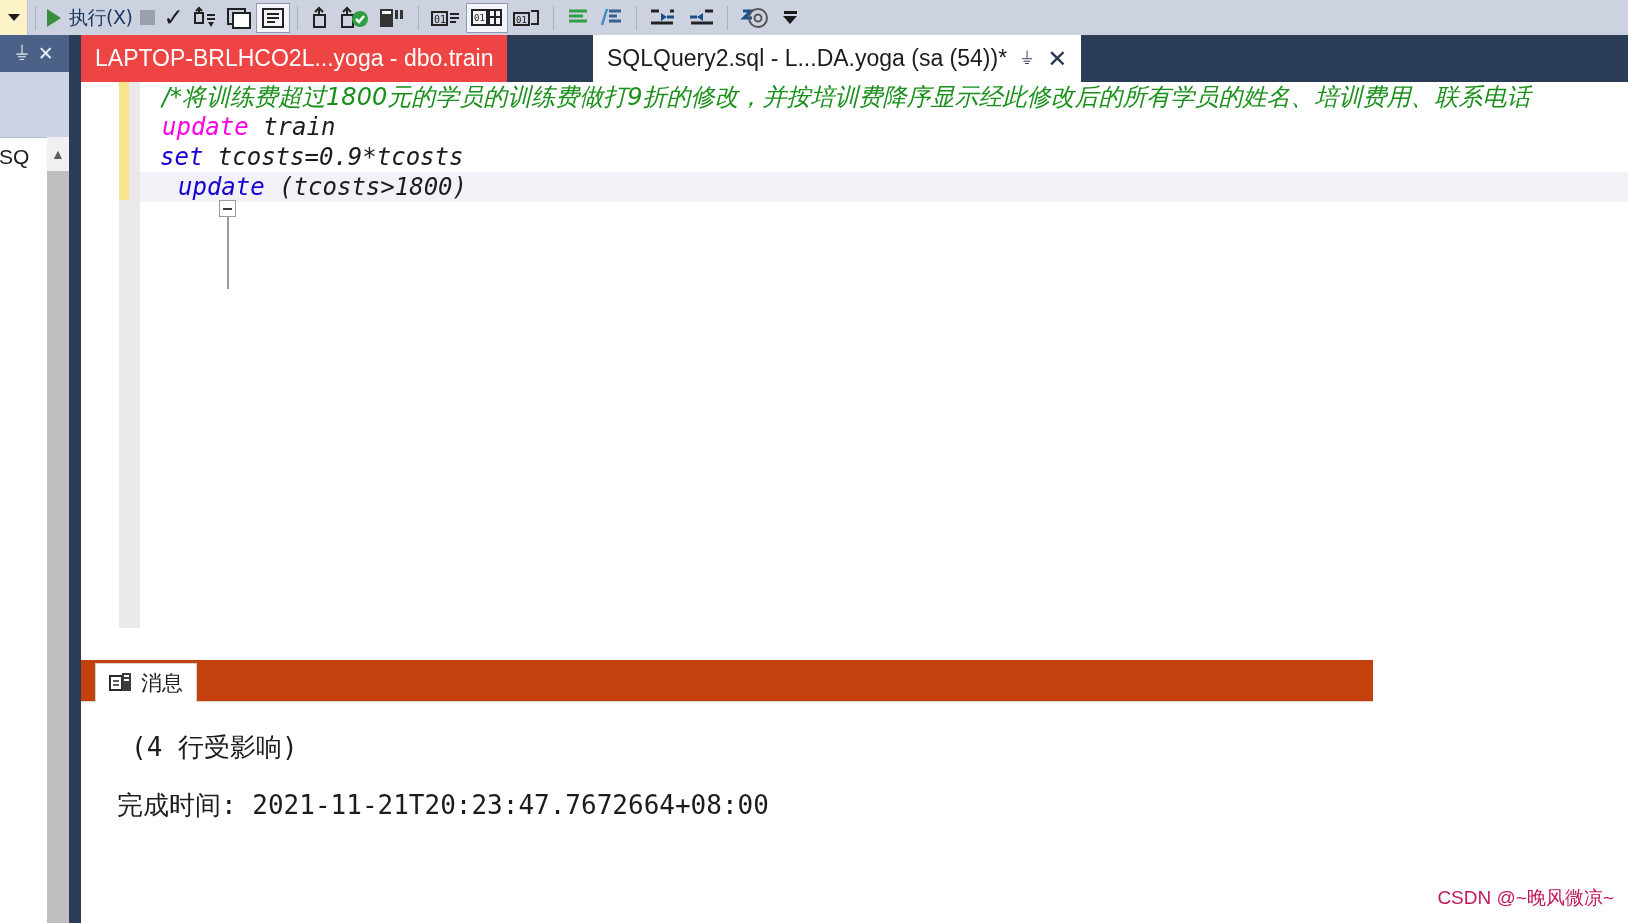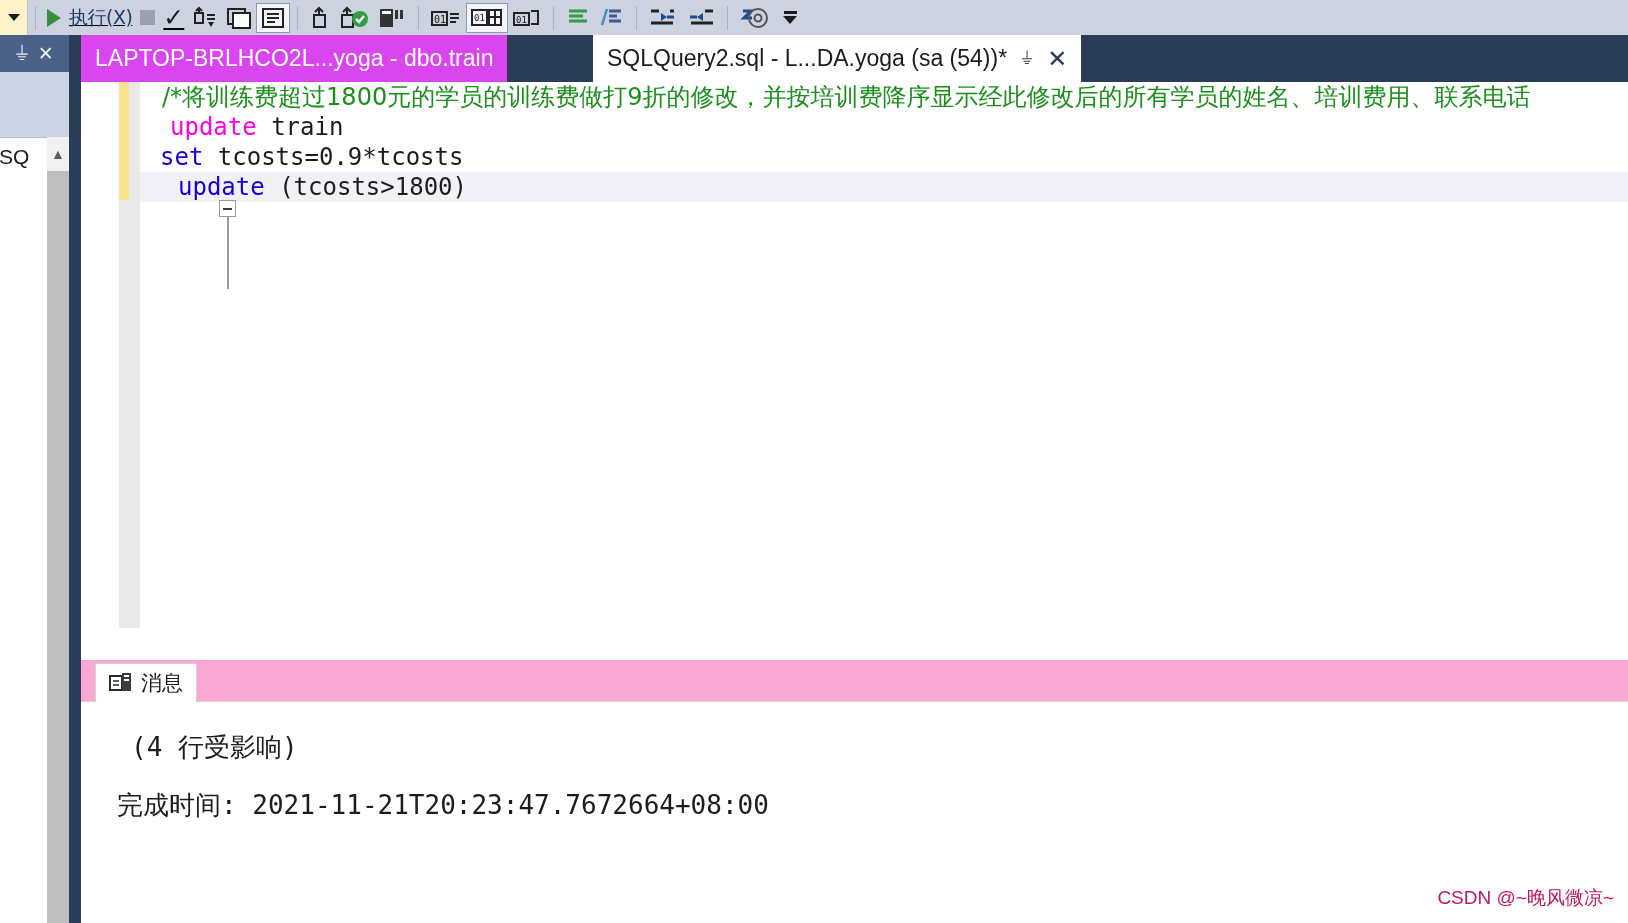--- a/index.html
+++ b/index.html
@@ -22,21 +22,21 @@
     border-right: 1px solid #c0c6d4;
     display: flex; align-items: center; justify-content: center;
   }
   .caret-down {
     width: 0; height: 0; border-left: 6px solid transparent;
     border-right: 6px solid transparent; border-top: 7px solid #1c1c1c;
   }
   .tb-sep { width: 1px; height: 24px; background: #a9b0c2; margin: 0 7px; }
   .tb-btn {
     height: 30px; display: flex; align-items: center; justify-content: center;
-    padding: 0 4px; position: relative; text-decoration: underline;
+    padding: 0 4px; position: relative;
   }
   .tb-btn.pressed {
     background: #f3f5fa; border: 1px solid #8d9bb5;
   }
   .tb-exec-label {
     font-size: 19px; color: #1f3a66; letter-spacing: -0.5px;
     font-family: "DejaVu Sans", sans-serif; white-space: nowrap;
   }
   .play-tri {
     width: 0; height: 0; border-top: 9px solid transparent;
@@ -84,30 +84,30 @@
   }
   .lp-white { position:absolute; left:0; top:140px; width:47px; height:748px; background:#ffffff; }
   .lp-divider { position:absolute; left:69px; top:35px; width:12px; height:888px; background:#2b3c57; }
 
   
   .tabbar { position:absolute; left:81px; top:35px; width:1547px; height:47px; background:#2b3c57; }
   .tab {
     position:absolute; top:0; height:47px; display:flex; align-items:center;
     padding: 0 14px; white-space:nowrap; gap:14px;
   }
-  .tab-inactive { left:0; background:#d946ef; }
+  .tab-inactive { left:0; background:#ef4444; }
   .tab-inactive .tab-label { color:#ffffff; font-size:23px; font-family:"Liberation Sans", sans-serif; }
   .tab-active { left:512px; background:#ffffff; }
   .tab-active .tab-label { color:#1c1c1c; font-size:23px; font-family:"Liberation Sans", sans-serif; }
   .tab-pin { color:#3a4454; font-size:17px; }
   .tab-close { color:#2b3b52; font-size:24px; line-height:22px; }
 
   
   .editor-wrap {
-    position:absolute; left:81px; top:82px; width:1547px; height:546px; background:#ffffff;
+    position:absolute; left:81px; top:82px; width:1547px; height:546px; background:#ffffff;font-style:italic;
   }
   .gutter-outer { position:absolute; left:0; top:0; width:38px; height:546px; background:#ffffff; }
   .gutter-fold-col {
     position:absolute; left:38px; top:0; width:21px; height:546px; background:#e9e9e9;
   }
   .change-bar {
     position:absolute; left:38px; top:0; width:10px; height:118px; background:#fbe38d;
   }
   .code-area {
     position:absolute; left:59px; top:0; width:1488px; height:546px;
@@ -116,21 +116,21 @@
   .code-line {
     height: 30px; line-height: 30px; white-space: nowrap;
     font-size: 24px; font-family:"DejaVu Sans Mono", monospace;
   }
   .code-line.current { background:#f1f1f7; }
   .cm { color:#1a8f1a; font-family:"DejaVu Sans", sans-serif; font-size:24px; }
   .kw-update { color:#ff00e6; }
   .kw { color:#1600d4; }
   .pl { color:#1c1c1c; }
   .line1 { padding-left: 22px; }
-  .line2 { padding-left: 30px; }
+  .line2 { padding-left: 22px; }
   .line3 { padding-left: 20px; }
   .line4 { padding-left: 38px; }
   .fold-box {
     position:absolute; left:138px; top:118px; width:17px; height:17px;
     border:1px solid #9a9a9a; background:#ffffff;
     display:flex; align-items:center; justify-content:center;
   }
   .fold-minus { width:9px; height:2px; background:#3c3c3c; }
   .fold-line {
     position:absolute; left:146px; top:135px; width:2px; height:72px; background:#9a9a9a;
@@ -152,21 +152,21 @@
     position:absolute; left:128px; top:6px; width:0; height:0;
     border-top:10px solid transparent; border-bottom:10px solid transparent;
     border-right:11px solid #9b9b9b;
   }
   .hs-track { position:absolute; left:144px; top:6px; width:1403px; height:20px; background:#e6e6ec; }
   .hs-thumb { position:absolute; left:144px; top:6px; width:1484px; height:20px; background:#c4c4c4; }
 
   
   .results { position:absolute; left:81px; top:660px; width:1547px; height:263px; background:#ffffff; }
   .res-tabstrip {
-    position:absolute; left:0; top:0; width:1547px; height:42px; background:#f9a8d4;
+    position:absolute; left:0; top:0; width:1292px; height:42px; background:#c2410c;
     border-bottom:1px solid #d8d8d8;
   }
   .res-tab {
     position:absolute; left:14px; top:3px; height:39px; background:#ffffff;
     border:1px solid #d2d2d2; border-bottom:none;
     display:flex; align-items:center; gap:8px; padding:0 13px;
   }
   .res-tab-label { font-size:21px; color:#1c1c1c; font-family:"Liberation Sans", sans-serif; }
   .msg-ico { display:block; }
   .res-body { position:absolute; left:0; top:42px; width:1547px; height:221px; background:#ffffff; }

